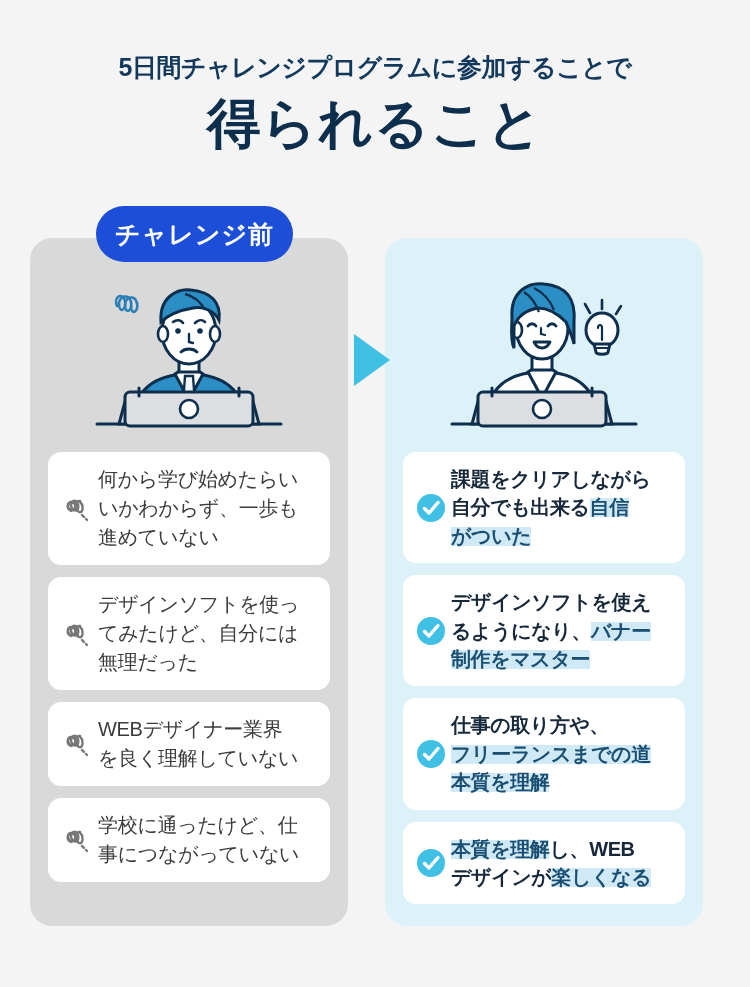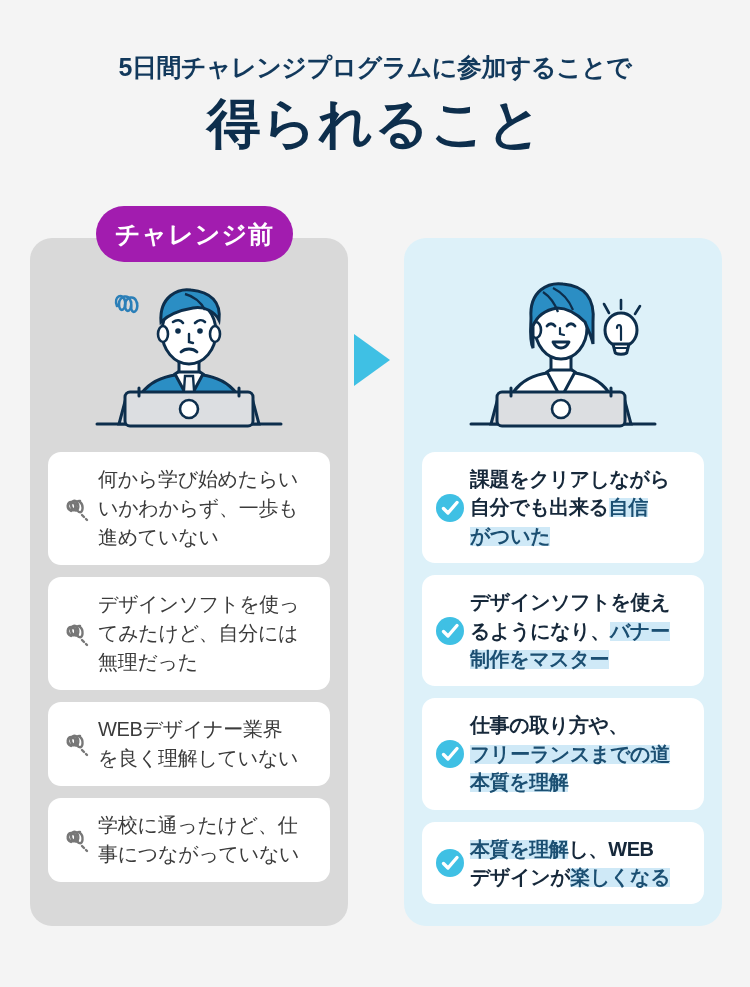--- a/index.html
+++ b/index.html
@@ -43,38 +43,38 @@
     height: 688px;
   }
 
   .panel {
     position: absolute;
     top: 0;
     border-radius: 22px;
     height: 688px;
   }
   .panel-before { left: 30px;  width: 318px; background: #d9d9d9; }
-  .panel-after  { left: 385px; width: 318px; background: #ddf1f9; margin-left: 19px; }
+  .panel-after  { left: 385px; width: 318px; background: #ddf1f9; }
 
   
   .badge {
     position: absolute;
     top: -32px;
     height: 56px;
     border-radius: 28px;
     display: flex;
     align-items: center;
     justify-content: center;
     font-size: 25px;
     font-weight: bold;
     color: #ffffff;
     letter-spacing: 1px;
     z-index: 5;
   }
-  .badge-before { left: 66px;  width: 197px; background: #a21caf; }
+  .badge-before { left: 66px;  width: 197px; background: #1d4ed8; }
 
   
   .arrow {
     position: absolute;
     left: 354px;
     top: 96px;
     width: 0; height: 0;
     border-top: 26px solid transparent;
     border-bottom: 26px solid transparent;
     border-left: 36px solid #3fc0e4;

